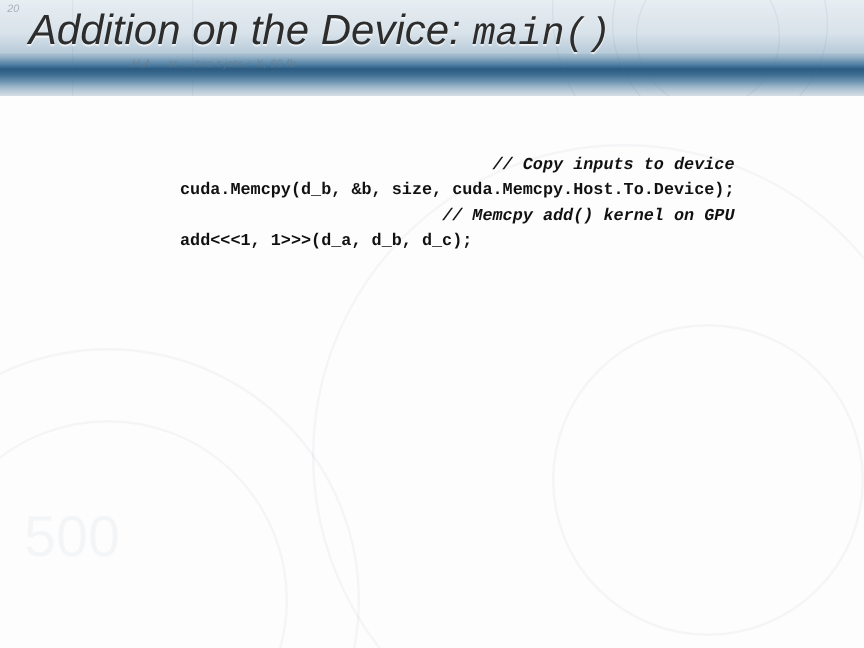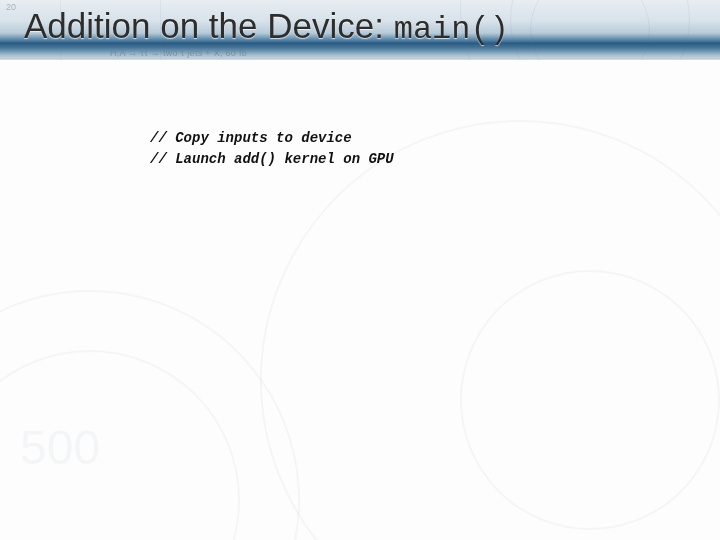--- a/index.html
+++ b/index.html
@@ -6,32 +6,33 @@
   body {
     width: 720px;
     height: 540px;
     overflow: hidden;
     font-family: Arial, Helvetica, sans-serif;
     background: #fdfdfd;
     position: relative;
   }
   .header {
     position: relative;
-    height: 60px;
+    height: 80px;
     background: linear-gradient(180deg,
       #e8eef2 0%,
       #d8e2ea 35%,
       #b8cbd9 55%,
       #4a7ba0 68%,
       #2b5a80 72%,
       #3f6e93 78%,
       #6c94b0 85%,
       #a8bfcf 92%,
       #d5dee5 100%);
     overflow: hidden;
+    font-style: italic;
   }
   .header-bg-detail {
     position: absolute;
     inset: 0;
     opacity: 0.35;
   }
   .bg-circle {
     position: absolute;
     border: 1px solid rgba(90,120,150,0.3);
     border-radius: 50%;
@@ -88,21 +89,21 @@
     position: absolute;
     left: 150px;
     top: 128px;
     font-family: "Courier New", Courier, monospace;
     font-size: 14px;
     line-height: 1.5;
     font-weight: bold;
     white-space: pre;
     color: #111;
   }
-  .content .comment { font-style: italic; }
+  .content .comment { font-style: italic; text-align: right; }
   
   .wm {
     position: absolute;
     pointer-events: none;
     opacity: 0.05;
     border: 2px solid #4a6a88;
     border-radius: 50%;
   }
   .wm.a { width: 420px; height: 420px; left: -120px; top: 290px; }
   .wm.b { width: 300px; height: 300px; left: -60px; top: 350px; }
@@ -130,19 +131,19 @@
     <div class="bg-grid-line" style="left:60px;top:0;bottom:0;width:1px;"></div>
     <div class="bg-grid-line" style="left:160px;top:0;bottom:0;width:1px;"></div>
   </div>
   <span class="header-tick">20</span>
   <span class="header-subtext">H,A → ττ → two τ jets + X, 60 fb</span>
   <h1 class="title">
     <span>Addition on the Device: </span><span class="mono">main()</span>
   </h1>
 </div>
 
-<div class="content" id="code-block"><div class="comment">// Copy inputs to device</div><div class="comment">// Launch add() kernel on GPU</div></div>
+<div class="content" id="code-block"><div class="comment">// Copy inputs to device</div><div>cuda.Memcpy(d_b, &amp;b, size, cuda.Memcpy.Host.To.Device);</div><div class="comment">// Memcpy add() kernel on GPU</div><div>add&lt;&lt;&lt;1, 1&gt;&gt;&gt;(d_a, d_b, d_c);</div></div>
 
 <div class="wm a"></div>
 <div class="wm b"></div>
 <div class="wm c"></div>
 <div class="wm d"></div>
 <div class="wm-num" style="left:20px; top:420px;">500</div>
 
 </body></html>

